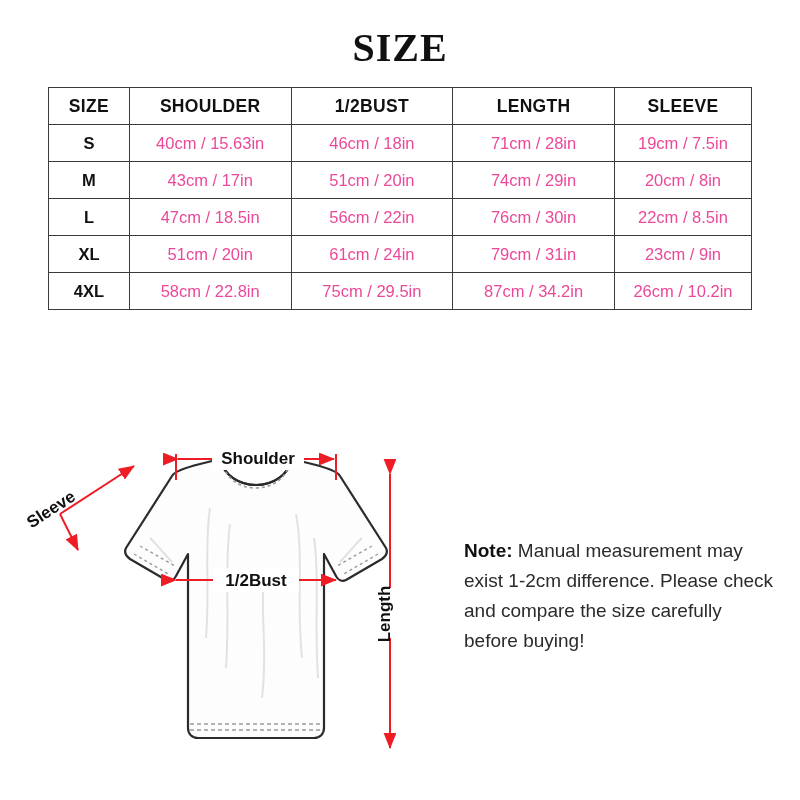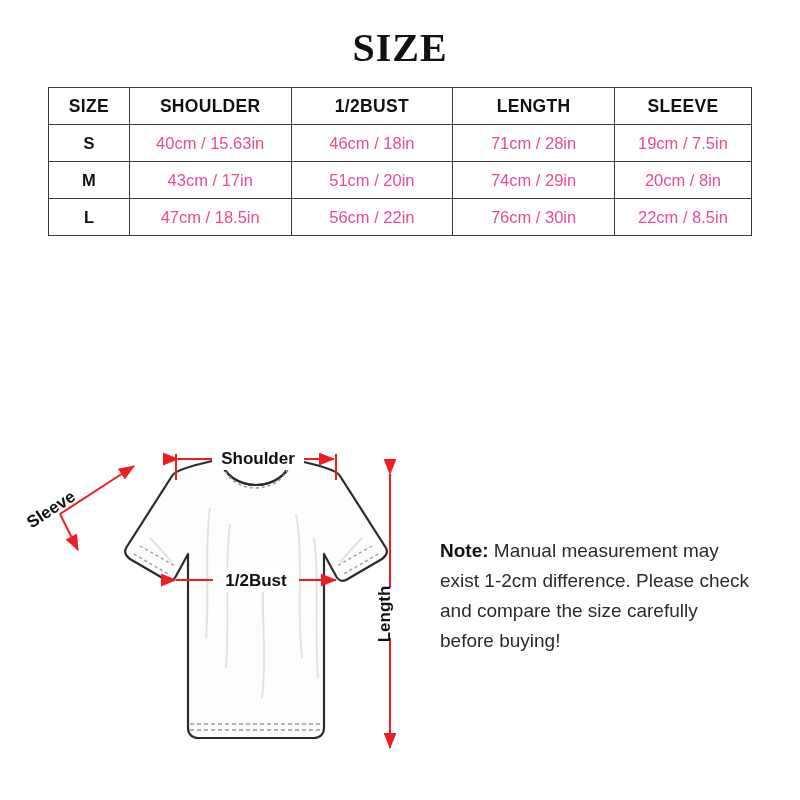--- a/index.html
+++ b/index.html
@@ -78,21 +78,21 @@
   .shirt-svg {
     position: absolute;
     left: 24px;
     top: 0;
     width: 420px;
     height: 372px;
   }
 
   .note {
     position: absolute;
-    left: 440px;
+    left: 464px;
     top: 108px;
     width: 310px;
     font-size: 19px;
     line-height: 30px;
     color: #2b2b2b;
   }
   .note b {
     font-weight: 700;
     color: #111;
   }
@@ -141,20 +141,34 @@
         <td>51cm / 20in</td>
         <td>74cm / 29in</td>
         <td>20cm / 8in</td>
       </tr>
       <tr>
         <td>L</td>
         <td>47cm / 18.5in</td>
         <td>56cm / 22in</td>
         <td>76cm / 30in</td>
         <td>22cm / 8.5in</td>
+      </tr>
+      <tr>
+        <td>XL</td>
+        <td>51cm / 20in</td>
+        <td>61cm / 24in</td>
+        <td>79cm / 31in</td>
+        <td>23cm / 9in</td>
+      </tr>
+      <tr>
+        <td>4XL</td>
+        <td>58cm / 22.8in</td>
+        <td>75cm / 29.5in</td>
+        <td>87cm / 34.2in</td>
+        <td>26cm / 10.2in</td>
       </tr>
     </tbody>
   </table>
 </div>
 
 <div class="lower">
 
   <svg class="shirt-svg" viewBox="0 0 420 372">
     <defs>
       <marker id="ah" markerWidth="9" markerHeight="9" refX="7.5" refY="3.2" orient="auto">

